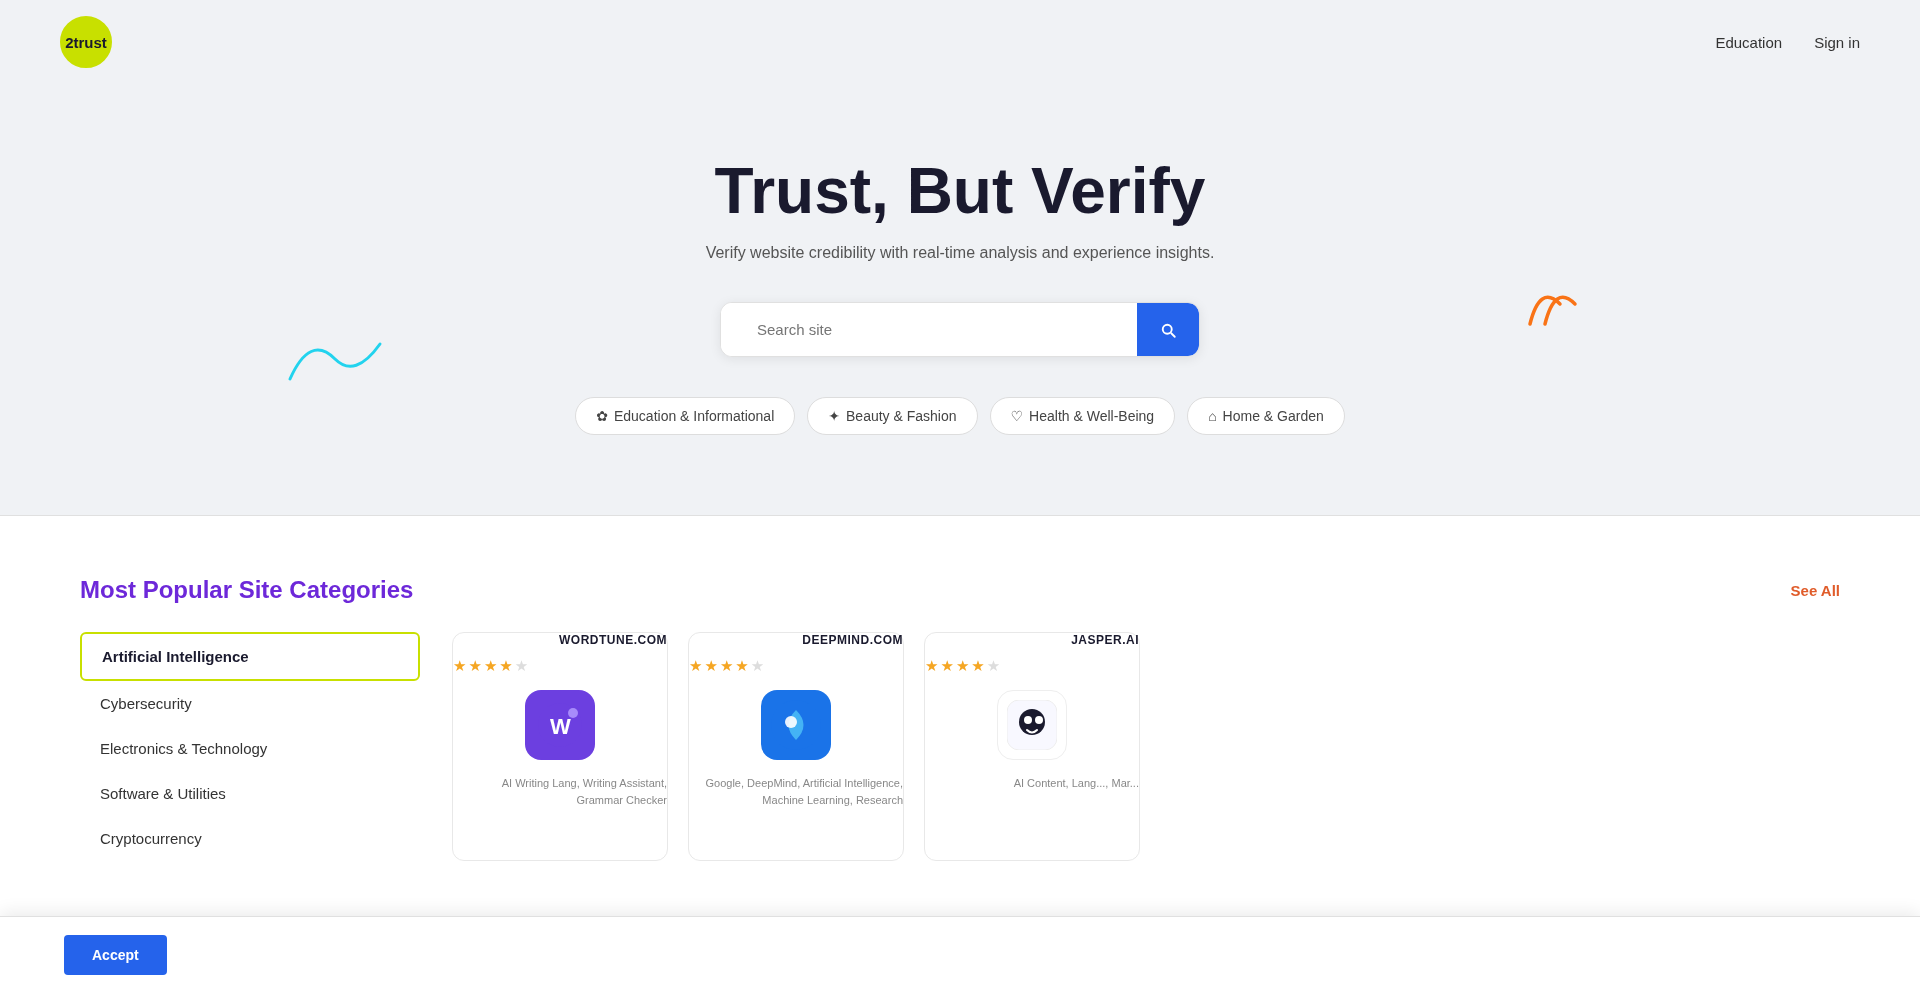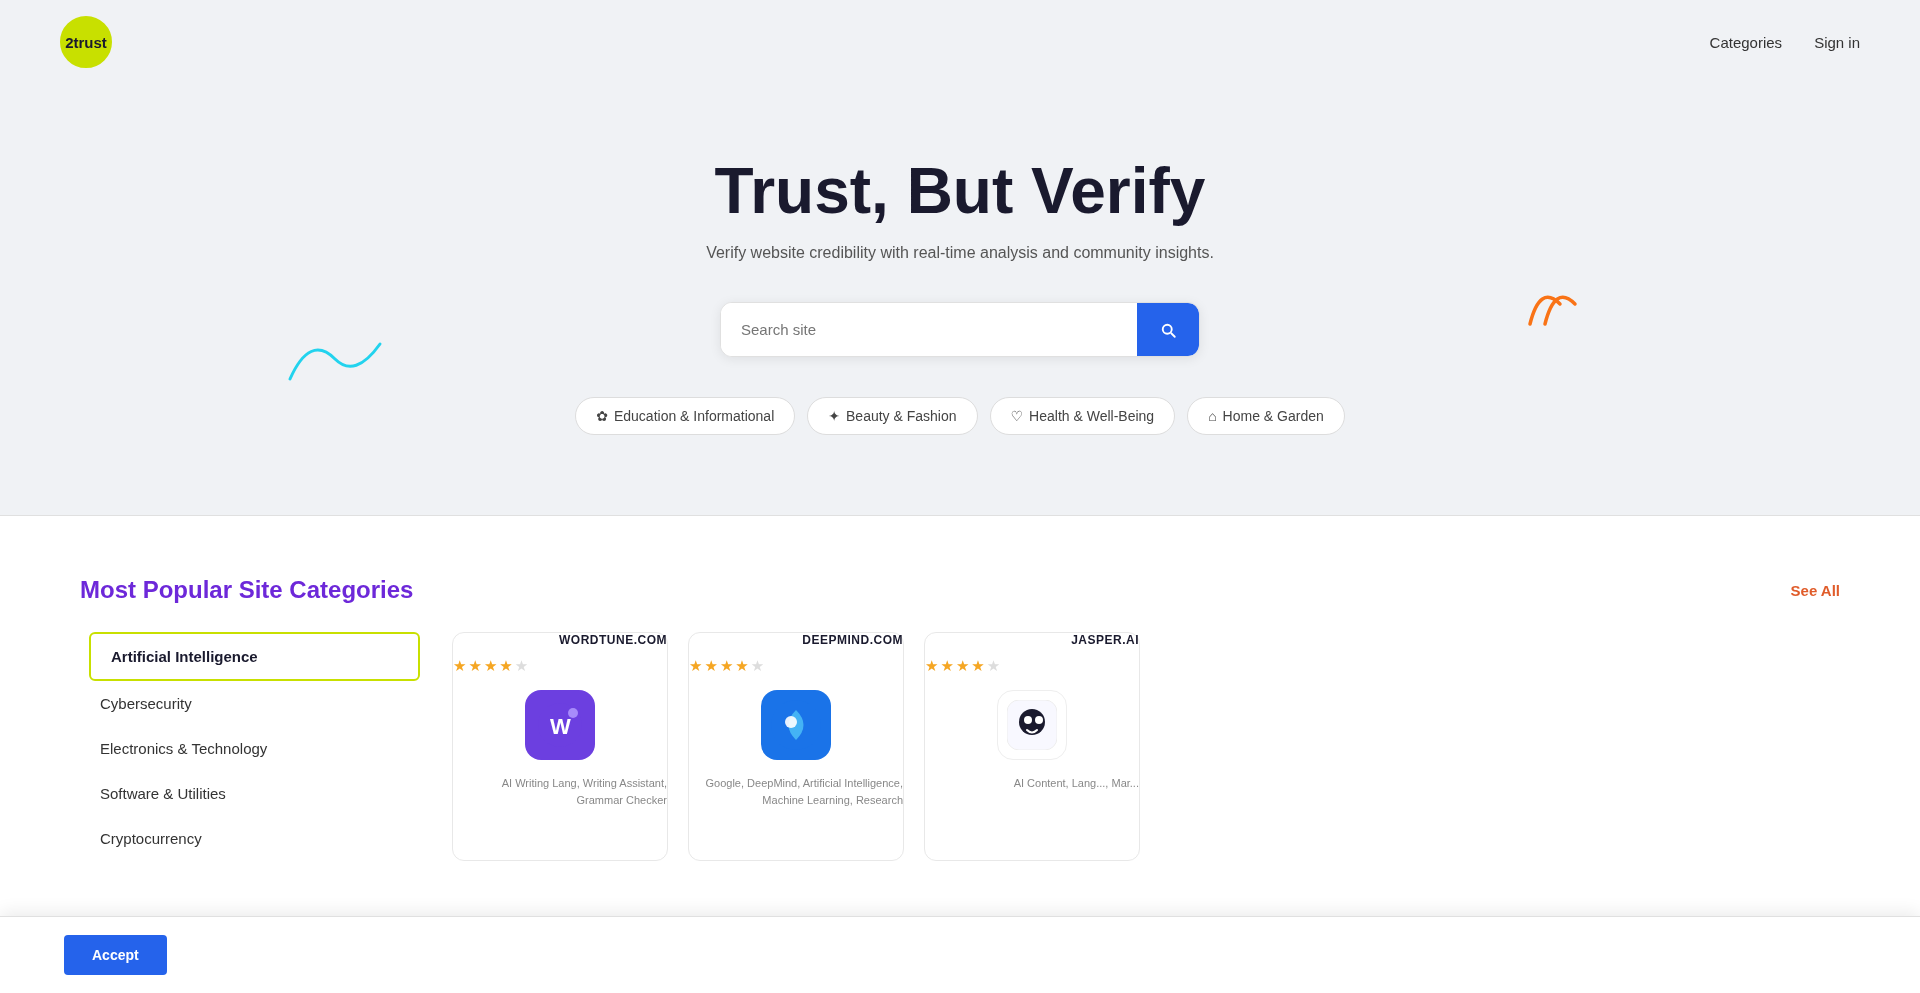--- a/index.html
+++ b/index.html
@@ -55,21 +55,21 @@
       background: #fff;
       border-radius: 12px;
       box-shadow: 0 2px 12px rgba(0,0,0,0.08);
       overflow: hidden;
       border: 1px solid #e0e0e0;
     }
     .search-input {
       flex: 1;
       border: none;
       outline: none;
-      padding: 18px 20px;
+      padding: 18px 36px;
       font-size: 15px;
       color: #999;
     }
     .search-btn {
       background: #2563eb;
       border: none;
       padding: 0 22px;
       cursor: pointer;
       display: flex; align-items: center; justify-content: center;
       border-radius: 0 11px 11px 0;
@@ -140,21 +140,20 @@
       font-size: 15px; color: #333;
       cursor: pointer;
       border-radius: 6px;
     }
     .cat-item.active {
       background: #fff;
       border: 2px solid #c8e000;
       color: #1a1a2e;
       font-weight: 600;
       border-radius: 6px;
-      margin-left: 9px;
     }
 
     
     .cards-row {
       display: flex; gap: 20px; flex: 1; overflow: hidden;
     }
     .site-card {
       background: #fff;
       border: 1px solid #e8e8e8;
       border-radius: 12px;
@@ -214,42 +213,42 @@
 </head>
 <body>
 
 <nav>
   <div class="logo-wrap">
     <div class="logo-circle">
       <span>2trust</span>
     </div>
   </div>
   <div class="nav-links">
-    <a class="nav-link">Categories</a>
+    <a class="nav-link">Education</a>
     <a class="nav-link">Sign in</a>
   </div>
 </nav>
 
 <section class="hero">
 
   <div class="deco-left">
     <svg width="110" height="70" viewBox="0 0 110 70" fill="none">
       <path d="M10 55 Q30 10 55 35 Q75 55 100 20" stroke="#22d3ee" stroke-width="3" fill="none" stroke-linecap="round"></path>
     </svg>
   </div>
 
   <div class="deco-right">
     <svg width="70" height="60" viewBox="0 0 70 60" fill="none">
       <path d="M20 50 Q30 10 50 30" stroke="#f97316" stroke-width="3.5" fill="none" stroke-linecap="round"></path>
       <path d="M35 50 Q45 10 65 30" stroke="#f97316" stroke-width="3.5" fill="none" stroke-linecap="round"></path>
     </svg>
   </div>
 
   <h1>Trust, But Verify</h1>
-  <p>Verify website credibility with real-time analysis and community insights.</p>
+  <p>Verify website credibility with real-time analysis and experience insights.</p>
 
   <div class="search-bar">
     <input class="search-input" type="text" placeholder="Search site" style="">
     <button class="search-btn">
       <svg width="18" height="18" viewBox="0 0 24 24">
         <path d="M21 21l-4.35-4.35M17 11A6 6 0 1 1 5 11a6 6 0 0 1 12 0z" stroke="white" stroke-width="2.5" stroke-linecap="round" fill="none"></path>
       </svg>
     </button>
   </div>
 

